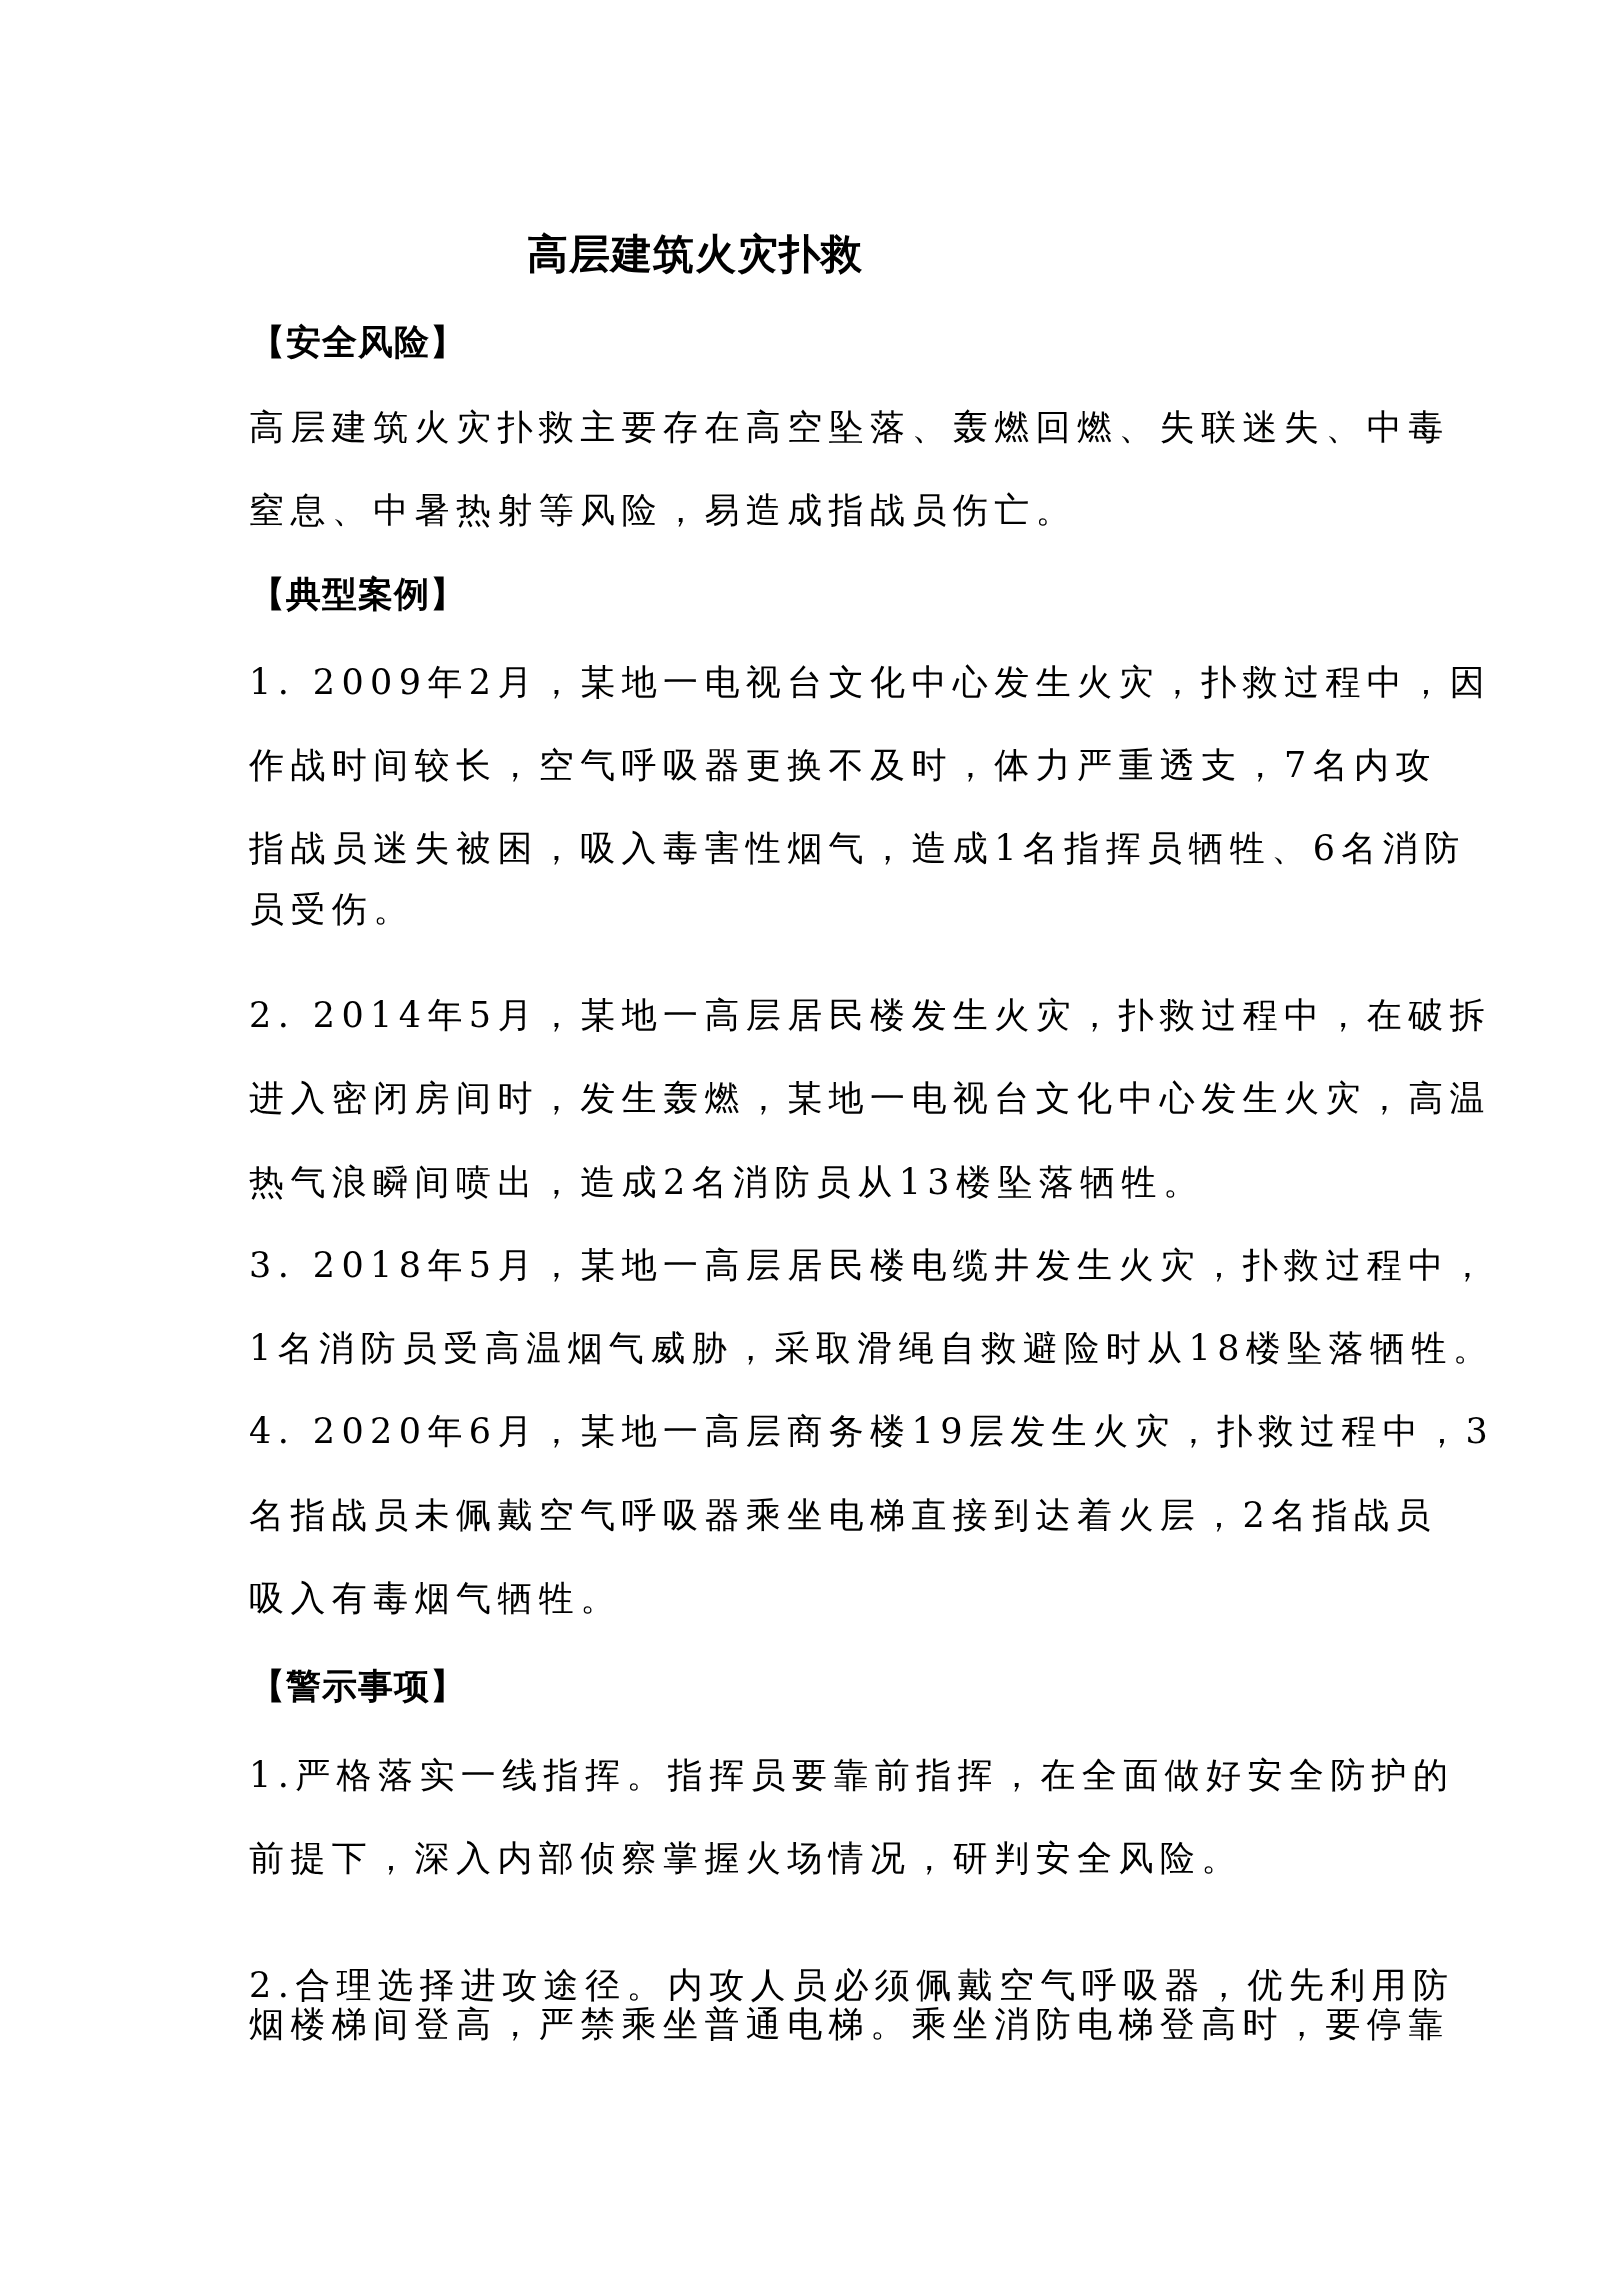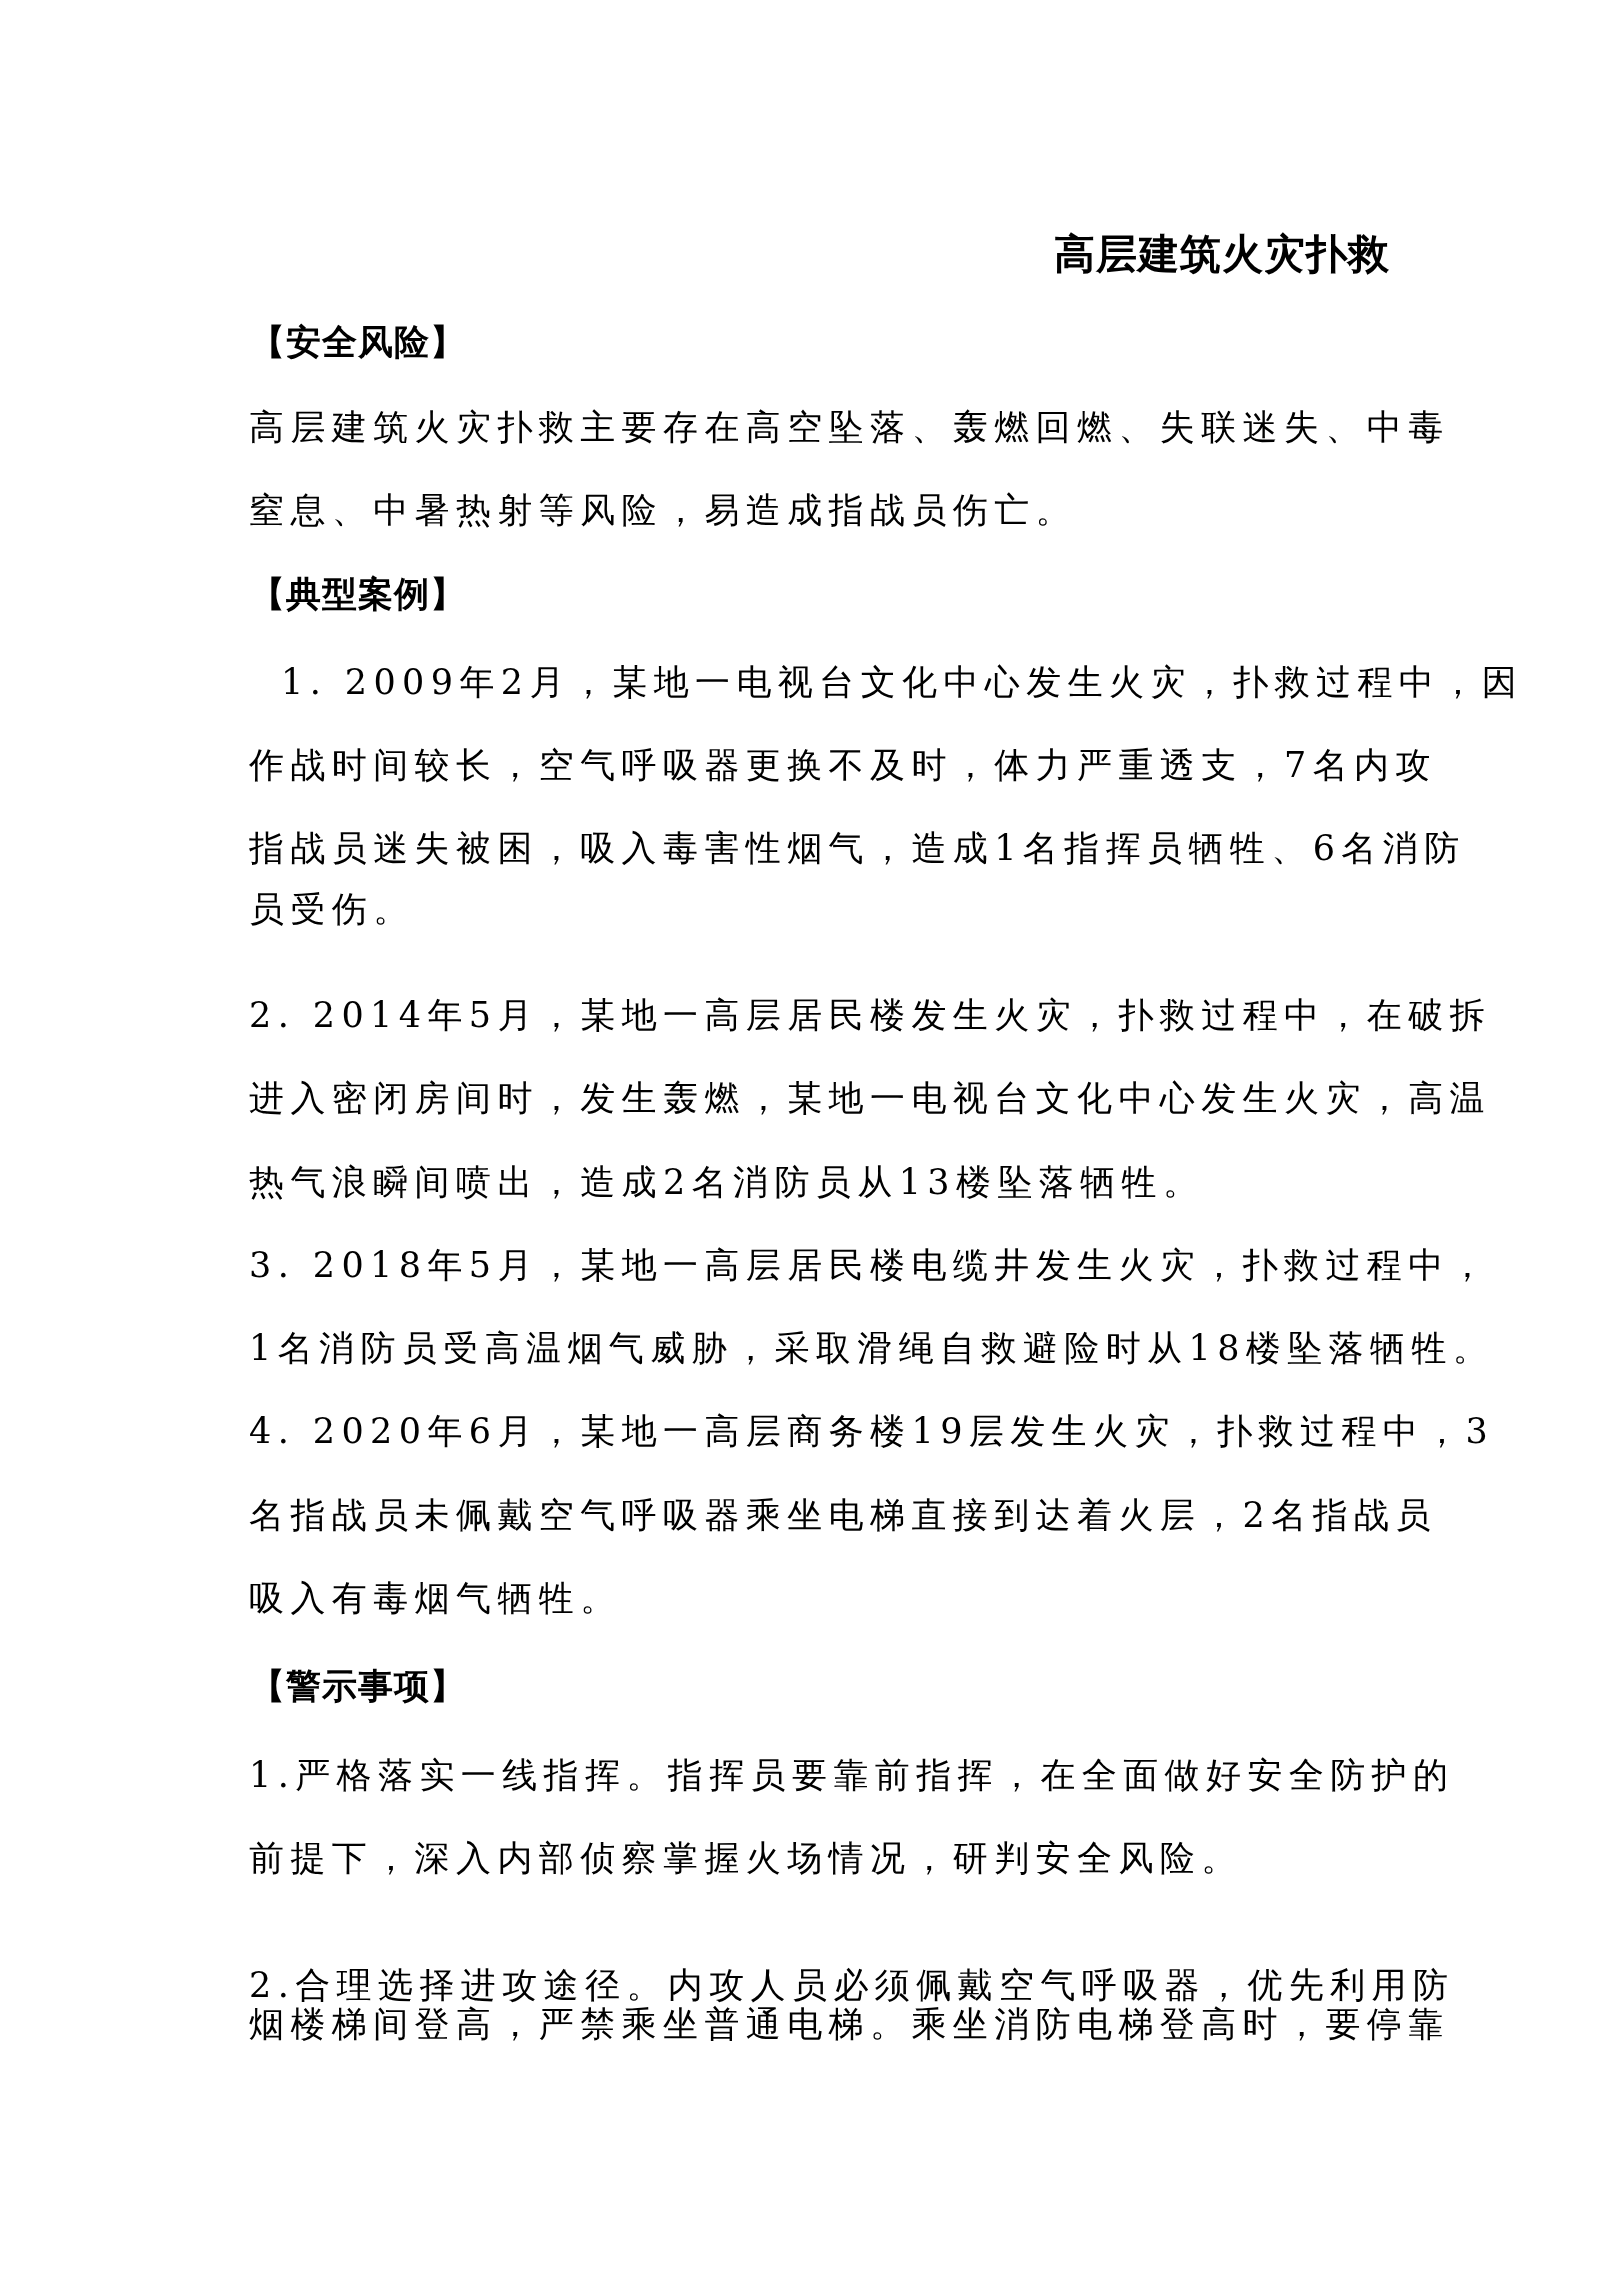--- a/index.html
+++ b/index.html
@@ -1,36 +1,36 @@
 <!DOCTYPE html>
 <html><head>
   <meta charset="utf-8">
   <style>
     html, body { margin: 0; padding: 0; background: #ffffff; }
     body { width: 1621px; height: 2293px; position: relative; overflow: hidden; font-family: "DejaVu Serif", "Liberation Serif", serif; color: #000; }
     .page { position: absolute; left: 0; top: 0; width: 1621px; height: 2293px; background: #fff; }
-    .title { position: absolute; top: 227px; left: 0; width: 1390px; text-align: right; font-family: "DejaVu Sans", "Liberation Sans", sans-serif; font-weight: bold; font-size: 41px; line-height: 55px; letter-spacing: 1px; }
+    .title { position: absolute; top: 227px; left: 0; width: 1390px; text-align: center; font-family: "DejaVu Sans", "Liberation Sans", sans-serif; font-weight: bold; font-size: 41px; line-height: 55px; letter-spacing: 1px; }
     .heading { position: absolute; left: 250px; font-family: "DejaVu Sans", "Liberation Sans", sans-serif; font-weight: bold; font-size: 35px; line-height: 47px; letter-spacing: 1px; }
     .line { position: absolute; left: 249px; font-size: 35px; line-height: 47px; white-space: nowrap; letter-spacing: 6.4px; }
   </style>
 </head>
 <body>
 
 <div class="page">
 
   <div class="title">高层建筑火灾扑救</div>
 
   <div class="heading" style="top:319px;">【安全风险】</div>
   <div class="line" style="top:404px;">高层建筑火灾扑救主要存在高空坠落、轰燃回燃、失联迷失、中毒</div>
   <div class="line" style="top:487px;">窒息、中暑热射等风险，易造成指战员伤亡。</div>
 
   <div class="heading" style="top:571px;">【典型案例】</div>
 
   <div>
-    <div class="line" style="top:659px;margin-left:32px;">1. 2009年2月，某地一电视台文化中心发生火灾，扑救过程中，因</div>
+    <div class="line" style="top:659px;">1. 2009年2月，某地一电视台文化中心发生火灾，扑救过程中，因</div>
     <div class="line" style="top:742px;">作战时间较长，空气呼吸器更换不及时，体力严重透支，7名内攻</div>
     <div class="line" style="top:825px;">指战员迷失被困，吸入毒害性烟气，造成1名指挥员牺牲、6名消防</div>
     <div class="line" style="top:886px;">员受伤。</div>
   </div>
 
   <div>
     <div class="line" style="top:992px;">2. 2014年5月，某地一高层居民楼发生火灾，扑救过程中，在破拆</div>
     <div class="line" style="top:1075px;">进入密闭房间时，发生轰燃，某地一电视台文化中心发生火灾，高温</div>
     <div class="line" style="top:1159px;">热气浪瞬间喷出，造成2名消防员从13楼坠落牺牲。</div>
   </div>

